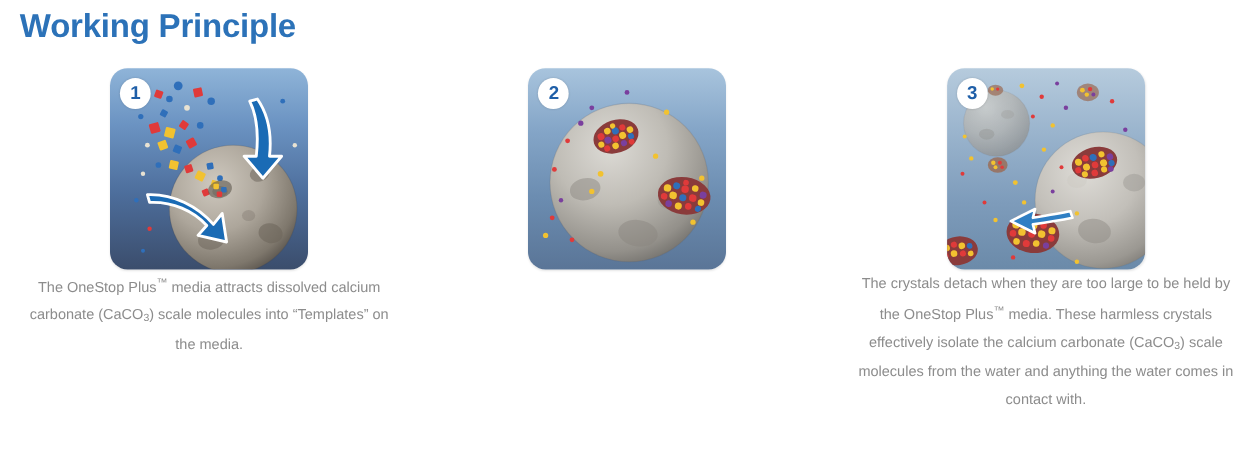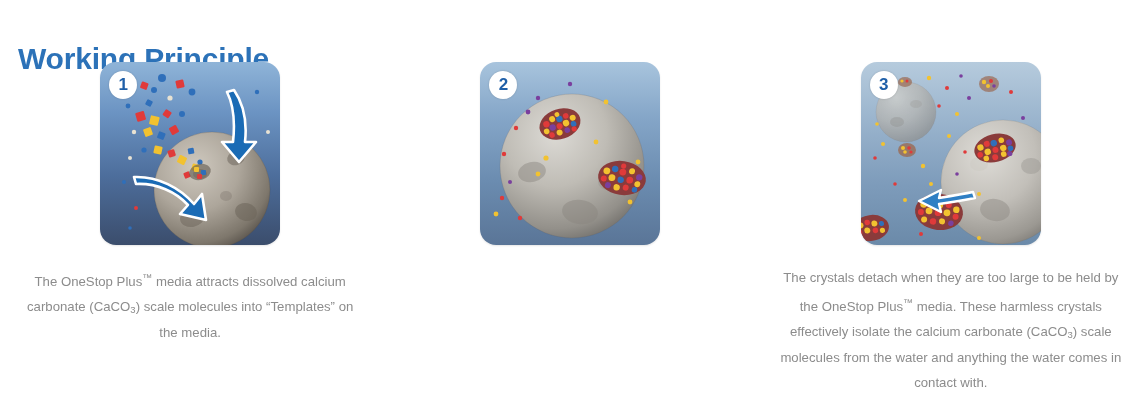--- a/index.html
+++ b/index.html
@@ -16,21 +16,20 @@
   }
 
   .page-title {
     position: absolute;
     left: 18px;
     top: 8px;
     font-size: 30px;
     font-weight: bold;
     color: #2c72b8;
     letter-spacing: -0.2px;
-    margin-top: 34px;
   }
 
   .steps-row {
     position: absolute;
     left: 0;
     top: 62px;
     width: 1141px;
     display: flex;
   }
   .step-col {
@@ -71,21 +70,20 @@
     align-items: center;
     justify-content: center;
     z-index: 9;
     box-shadow: 0 0 2px rgba(0,0,0,0.18);
   }
 
   .scene { position: absolute; inset: 0; }
   .scene svg { display: block; width: 100%; height: 100%; }
 
   .caption {
-    margin-top: 20px;
     width: 345px;
     text-align: center;
     font-size: 13.2px;
     line-height: 25px;
     color: #8c8c8c;
   }
   .caption sub { font-size: 9.5px; vertical-align: baseline; position: relative; top: 2px; }
   .caption .tm { font-size: 10px; vertical-align: super; }
 </style>
 </head>

